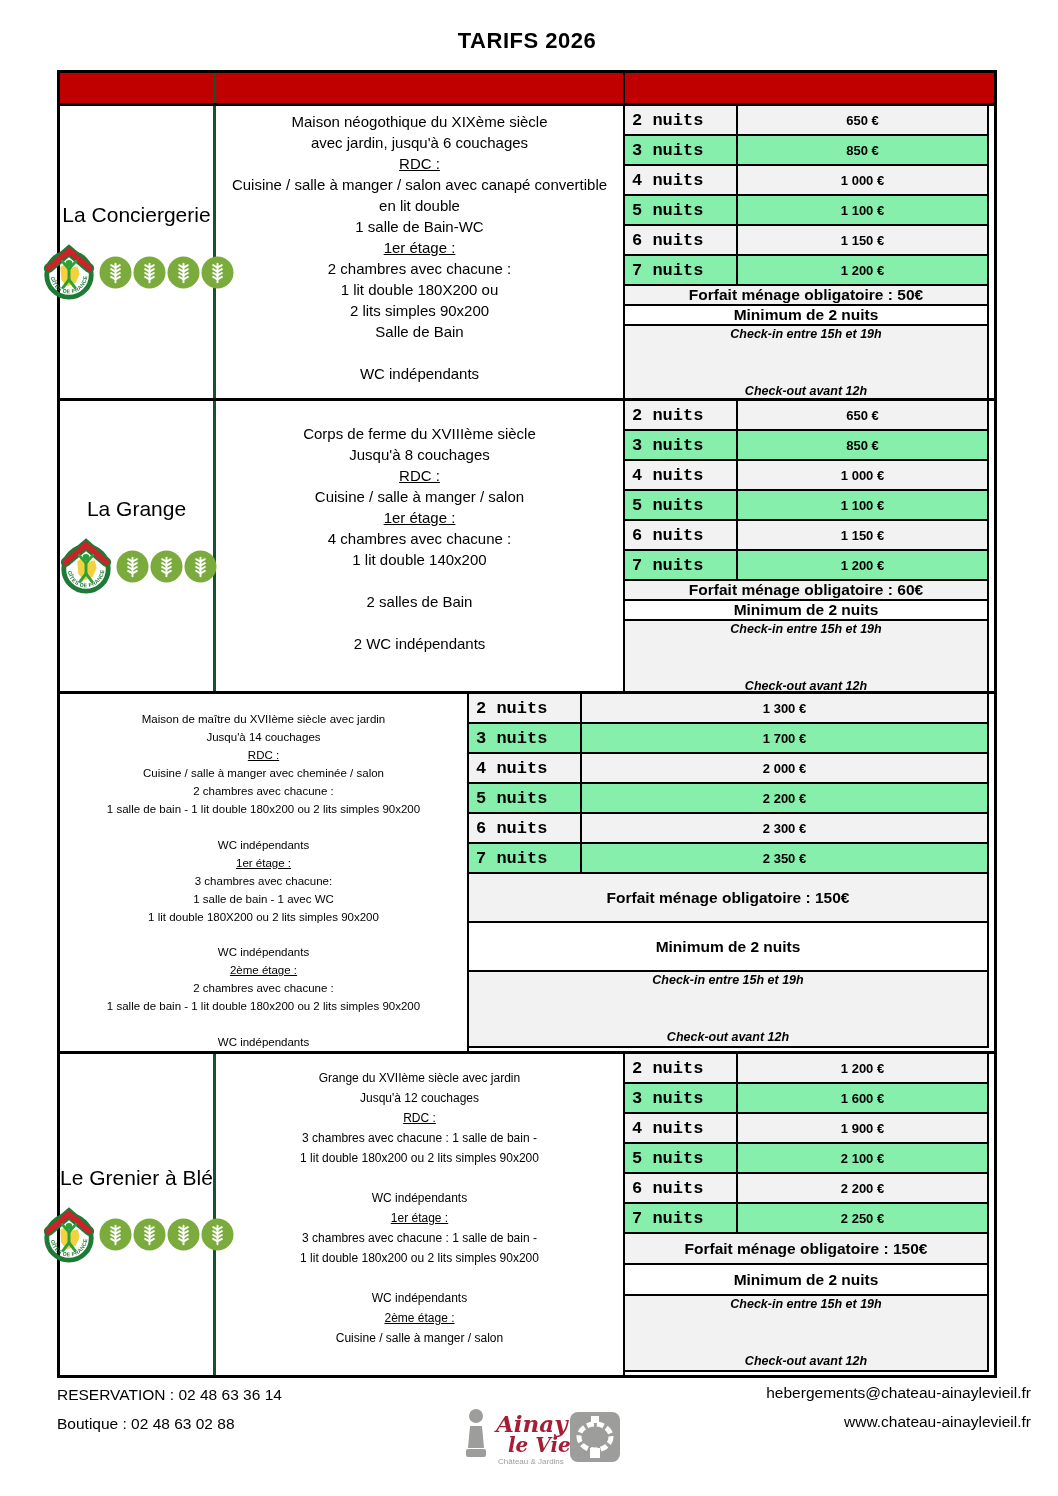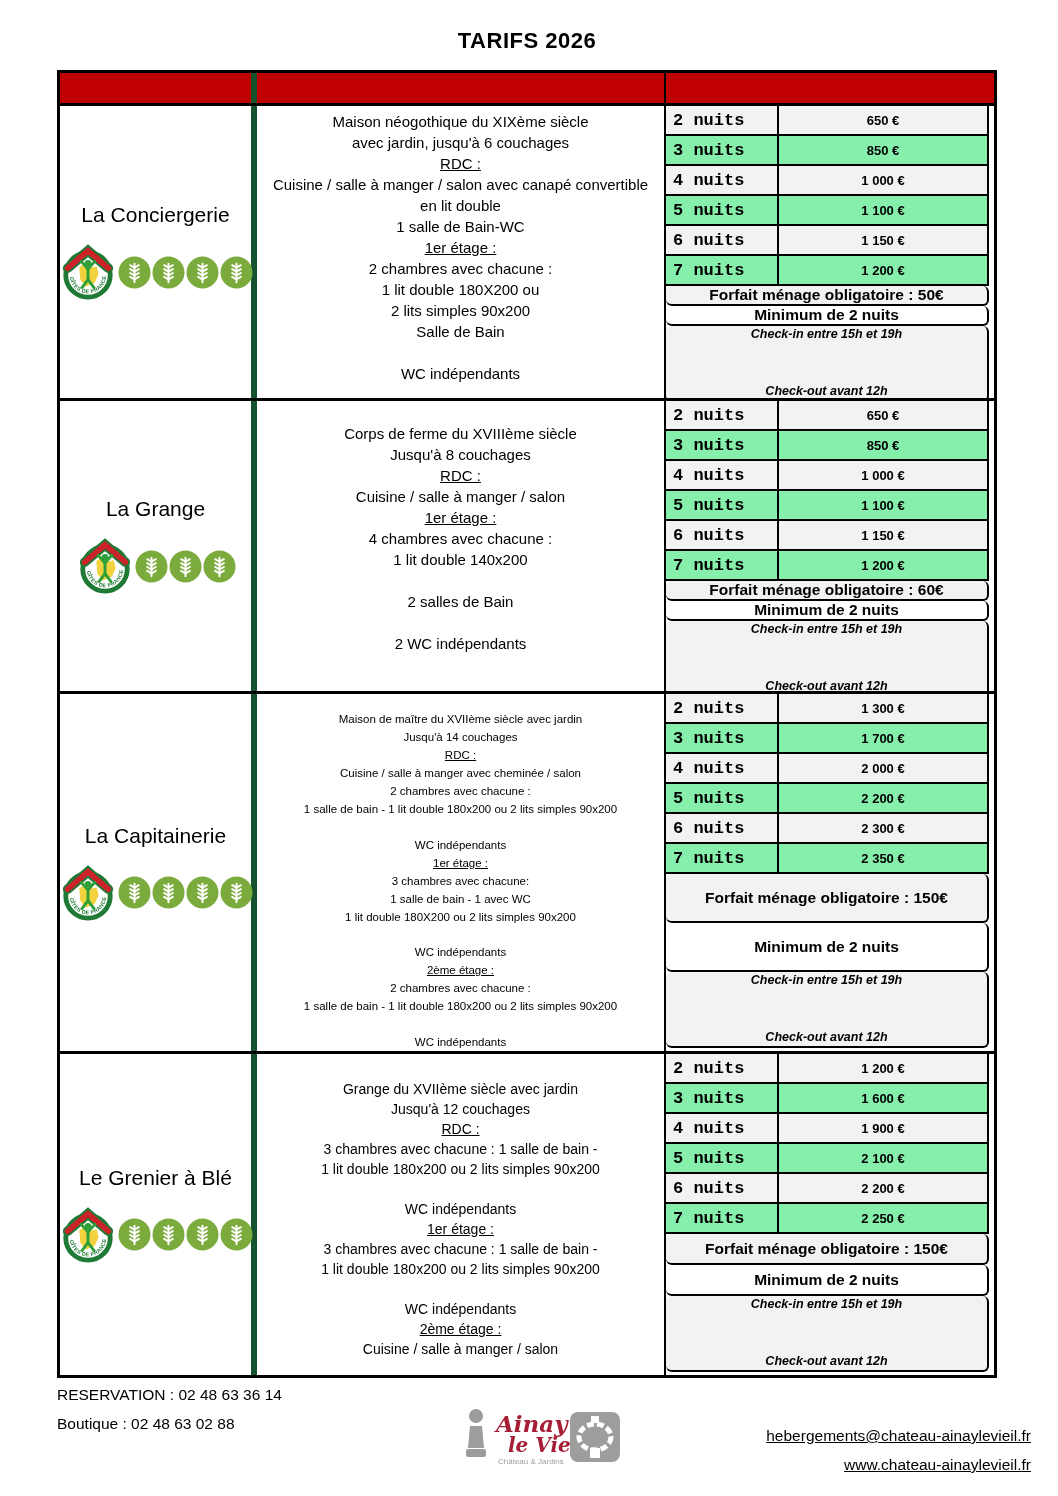--- a/index.html
+++ b/index.html
@@ -3,60 +3,60 @@
 <meta charset="utf-8">
 <style>
   html,body{margin:0;padding:0;background:#fff;}
   body{width:1058px;height:1496px;position:relative;font-family:"Liberation Sans",sans-serif;color:#000;}
   .title{position:absolute;top:28px;left:57px;width:940px;text-align:center;
          font-size:22px;font-weight:bold;letter-spacing:.5px;}
   .tbl{position:absolute;left:57px;top:70px;width:940px;border:3px solid #000;
        box-sizing:border-box;display:flex;flex-direction:column;background:#fff;}
   .hrow{height:30px;display:flex;flex:none;}
   .hcell{background:#C00000;}
-  .c1{width:197px;flex:none;border-right:6px solid #14532d;box-sizing:border-box;}
+  .c1{width:156px;flex:none;border-right:3px solid #14532d;box-sizing:border-box;}
   .c2{width:409px;flex:none;border-right:2px solid #000;box-sizing:border-box;}
   .c3{flex:1;}
   .sec{display:flex;border-top:3px solid #000;box-sizing:border-box;flex:none;}
   .s1{height:295px;}.s2{height:293px;}.s3{height:360px;}.s4{height:324px;}
   
   .nc{display:flex;flex-direction:column;align-items:center;justify-content:center;}
   .pname{font-size:21px;white-space:nowrap;}
   .logo-row{margin-top:16px;display:flex;align-items:center;}
   svg.gdf{width:58px;height:58px;flex:none;}
   svg.epi{width:33px;height:33px;margin-left:1px;flex:none;}
   
   .dc{display:flex;flex-direction:column;align-items:center;text-align:center;box-sizing:border-box;}
   .dl{white-space:nowrap;}
   .dl.u{text-decoration:underline;}
   .s1 .dc,.s2 .dc{font-size:15px;}
   .s1 .dl,.s2 .dl{height:21px;line-height:21px;}
   .s1 .dc{padding-top:5px;text-align:right;}
   .s2 .dc{padding-top:22px;}
   .s3 .dc{font-size:11.5px;padding-top:16px;}
   .s3 .dl{height:18px;line-height:18px;}
-  .s4 .dc{font-size:14px;padding-top:25px;}
+  .s4 .dc{font-size:12px;padding-top:14px;}
   .s4 .dl{height:20px;line-height:20px;}
   
   .pc{display:flex;flex-direction:column;padding-right:5px;padding-bottom:3px;box-sizing:border-box;}
   .prow{flex:none;height:30px;display:flex;border-bottom:2px solid #000;border-right:2px solid #000;
         box-sizing:border-box;background:#86efac;}
   .pn{width:113px;flex:none;border-right:2px solid #000;box-sizing:border-box;
       font-weight:bold;font-size:17px;display:flex;align-items:center;padding-left:7px;font-family:Liberation Mono, monospace;}
   .pv{flex:1;font-weight:bold;font-size:13px;display:flex;align-items:center;justify-content:center;}
   .g{background:#F2F2F2;}
   .wide{display:flex;align-items:center;justify-content:center;border-bottom:2px solid #000;
-        border-right:2px solid #000;box-sizing:border-box;text-align:center;background:#fff;border-radius:6px;}
+        border-right:2px solid #000;box-sizing:border-box;text-align:center;background:#fff;}
   .forfait{flex:1;font-weight:bold;font-size:15.5px;background:#F2F2F2;}
   .minimum{flex:1;font-weight:bold;font-size:15.5px;}
   .checkin{flex:1.25;flex-direction:column;font-weight:bold;font-style:italic;font-size:12.5px;
            background:#F2F2F2;line-height:17px;gap:40px;}
   
   .f-left{position:absolute;left:57px;top:1380px;font-size:15.5px;line-height:29px;}
-  .f-right{position:absolute;right:27px;top:1421px;font-size:15.5px;line-height:29px;text-align:right;text-decoration:underline;}
+  .f-right{position:absolute;right:27px;top:1378px;font-size:15.5px;line-height:29px;text-align:right;}
   .f-logo{position:absolute;left:462px;top:1404px;}
 </style>
 </head>
 <body>
 
 <svg width="0" height="0" style="position:absolute" aria-hidden="true">
   <defs>
     <symbol id="gdf" viewBox="0 0 60 60">
       <circle cx="30" cy="33" r="23" fill="none" stroke="#1E7A34" stroke-width="5"></circle>
       <path d="M9 26 L30 8 L51 26" fill="none" stroke="#1E7A34" stroke-width="10" stroke-linecap="round"></path>
@@ -231,40 +231,20 @@
       <div class="wide forfait">Forfait ménage obligatoire : 60€</div>
       <div class="wide minimum">Minimum de 2 nuits</div>
       <div class="wide checkin">
         <div>Check-in entre 15h et 19h</div>
         <div>Check-out avant 12h</div>
       </div>
     </div>
   </div>
 
   <div class="sec s3">
-    <div class="c1 nc">
-      <div class="pname">La Capitainerie</div>
-      <div class="logo-row">
-        <svg class="gdf">
-            <use href="#gdf"></use>
-          </svg>
-        <svg class="epi">
-            <use href="#epi"></use>
-          </svg>
-        <svg class="epi">
-            <use href="#epi"></use>
-          </svg>
-        <svg class="epi">
-            <use href="#epi"></use>
-          </svg>
-        <svg class="epi">
-            <use href="#epi"></use>
-          </svg>
-      </div>
-    </div>
     <div class="c2 dc">
       <div class="dl">Maison de maître du XVIIème siècle avec jardin</div>
       <div class="dl">Jusqu'à 14 couchages</div>
       <div class="dl u">RDC :</div>
       <div class="dl">Cuisine / salle à manger avec cheminée / salon</div>
       <div class="dl">2 chambres avec chacune :</div>
       <div class="dl">1 salle de bain - 1 lit double 180x200 ou 2 lits simples 90x200</div>
       <div class="dl"></div>
       <div class="dl">WC indépendants</div>
       <div class="dl u">1er étage :</div>

